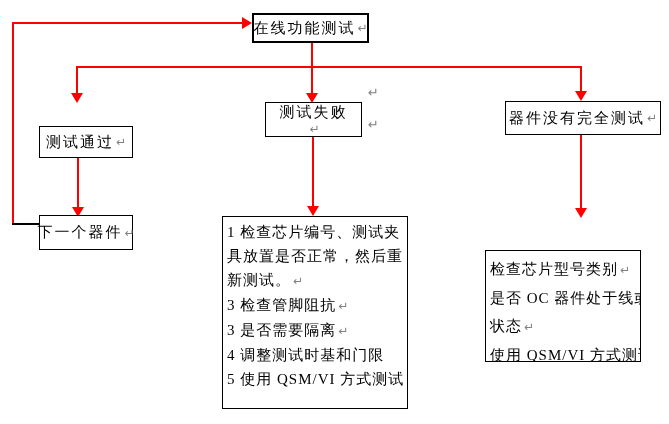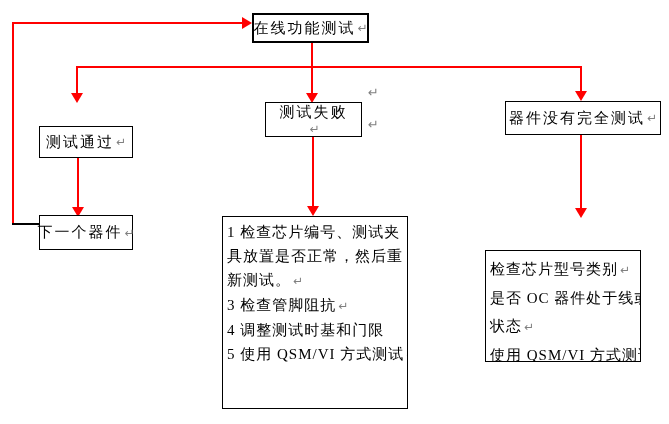--- a/index.html
+++ b/index.html
@@ -140,20 +140,21 @@
   <div class="node node-next center-label">
     <span>下一个器件</span>
       <span class="pmark">↵</span>
   </div>
 
   <div class="node node-fail-steps">
       <div><span>1 检查芯片编号、测试夹</span></div>
       <div><span>具放置是否正常，然后重</span></div>
       <div><span>新测试。</span><span class="pmark">↵</span></div>
       <div><span>3 检查管脚阻抗</span><span class="pmark">↵</span></div>
+      <div><span>3 是否需要隔离</span><span class="pmark">↵</span></div>
       <div><span>4 调整测试时基和门限</span></div>
       <div><span>5 使用 QSM/VI 方式测试</span><span class="pmark">↵</span></div>
     </div>
 
   <div class="node node-incomplete-steps">
       <div><span>检查芯片型号类别</span><span class="pmark">↵</span></div>
       <div><span>是否 OC 器件处于线或</span></div>
       <div><span>状态</span><span class="pmark">↵</span></div>
       <div><span>使用 QSM/VI 方式测试</span></div>
     </div>

